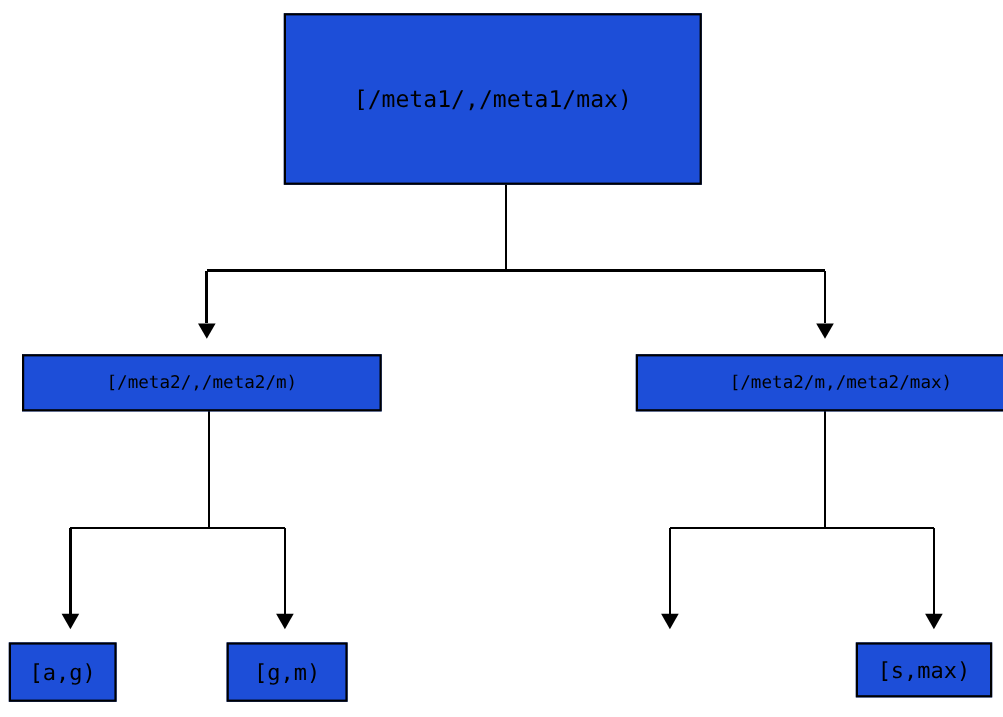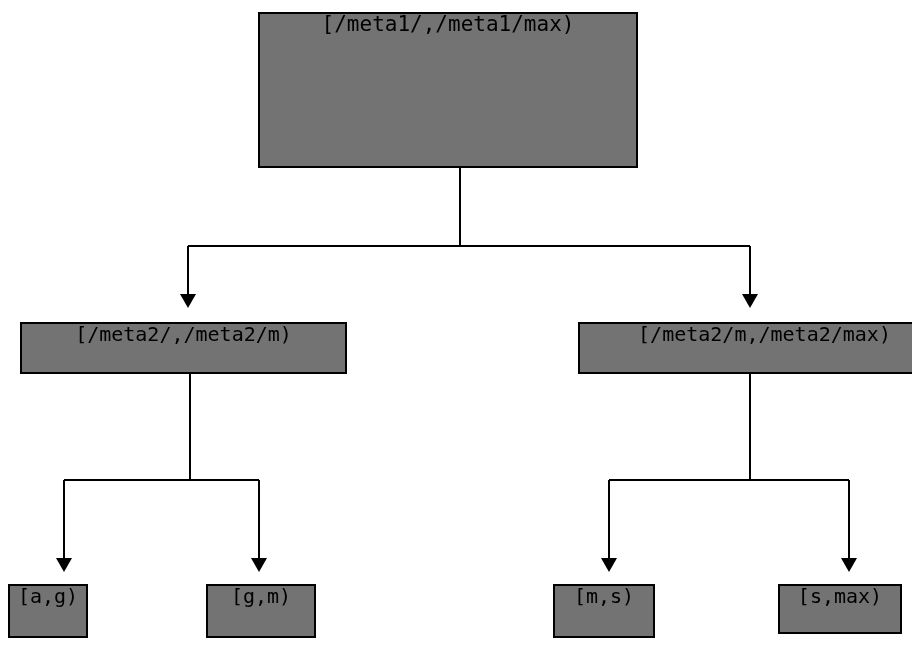--- a/index.html
+++ b/index.html
@@ -23,22 +23,23 @@
     left: 0;
     top: 0;
     width: 912px;
     height: 652px;
     display: block;
   }
   .node-box {
     position: absolute;
     box-sizing: border-box;
     border: 2px solid #000000;
-    background: #737373;
+    background: #1d4ed8;
     display: flex;
+    align-items: center;
     justify-content: center;
     text-align: center;
   }
   .node-label {
     font-family: "DejaVu Sans Mono", monospace;
     color: #000000;
     white-space: pre;
     line-height: 1;
   }
   
@@ -60,27 +61,27 @@
     height: 52px;
   }
   #node-mid-right {
     left: 578px;
     top: 322px;
     width: 373px;
     height: 52px;
   }
   #node-mid-left .node-label,
   #node-mid-right .node-label {
-    font-size: 20px;
+    font-size: 16px;
   }
   
   #node-leaf-ag {
     left: 8px;
     top: 584px;
-    width: 80px;
+    width: 98px;
     height: 54px;
   }
   #node-leaf-gm {
     left: 206px;
     top: 584px;
     width: 110px;
     height: 54px;
   }
   #node-leaf-ms {
     left: 553px;
@@ -153,21 +154,18 @@
   </div>
 
   <div class="node-box" id="node-leaf-ag">
     <span class="node-label">[a,g)</span>
   </div>
 
   <div class="node-box" id="node-leaf-gm">
     <span class="node-label">[g,m)</span>
   </div>
 
-  <div class="node-box" id="node-leaf-ms">
-    <span class="node-label">[m,s)</span>
-  </div>
 
   <div class="node-box" id="node-leaf-smax">
     <span class="node-label">[s,max)</span>
   </div>
 
 </div>
 
 </body></html>

